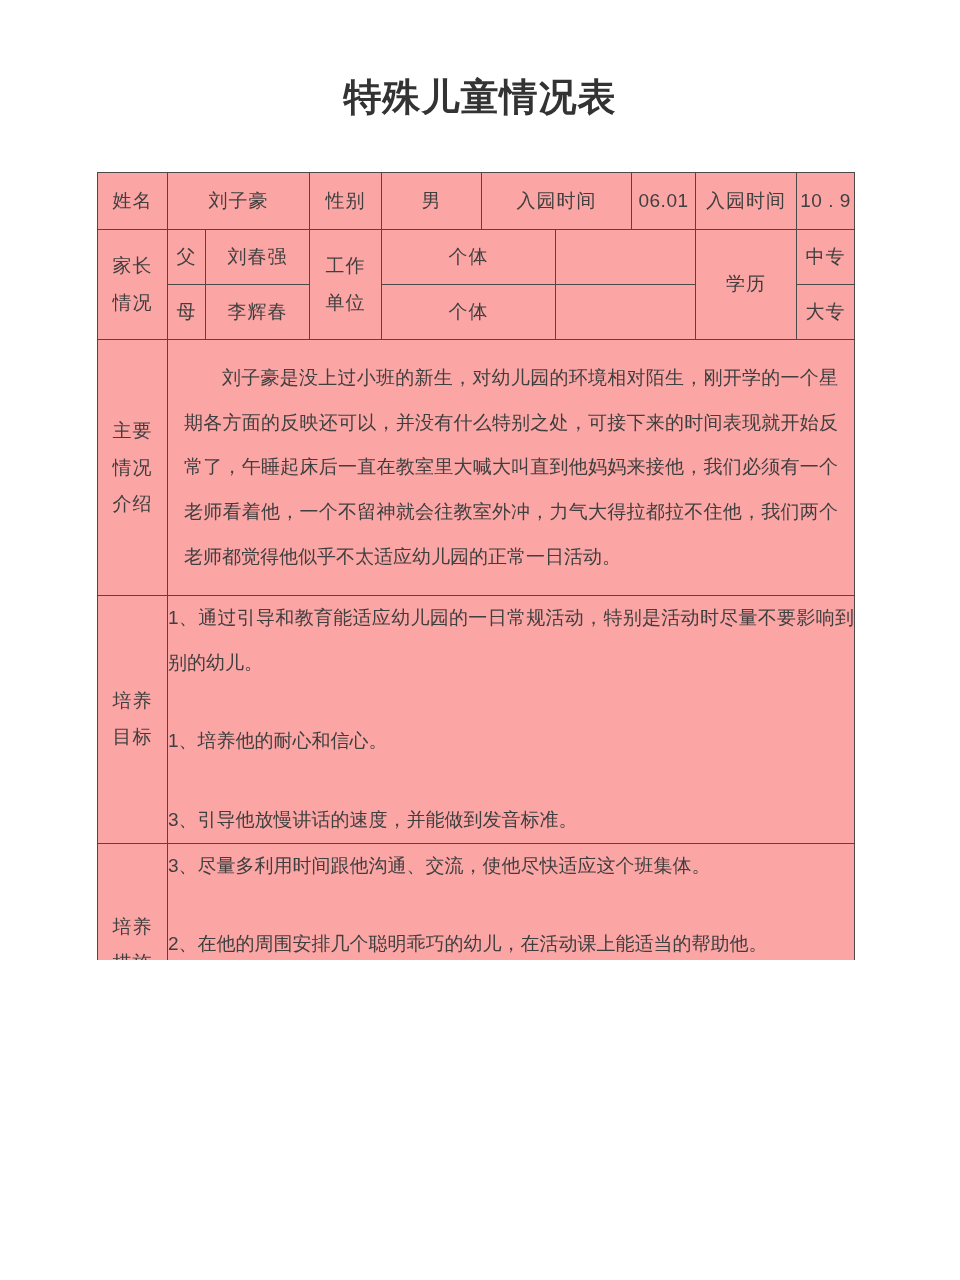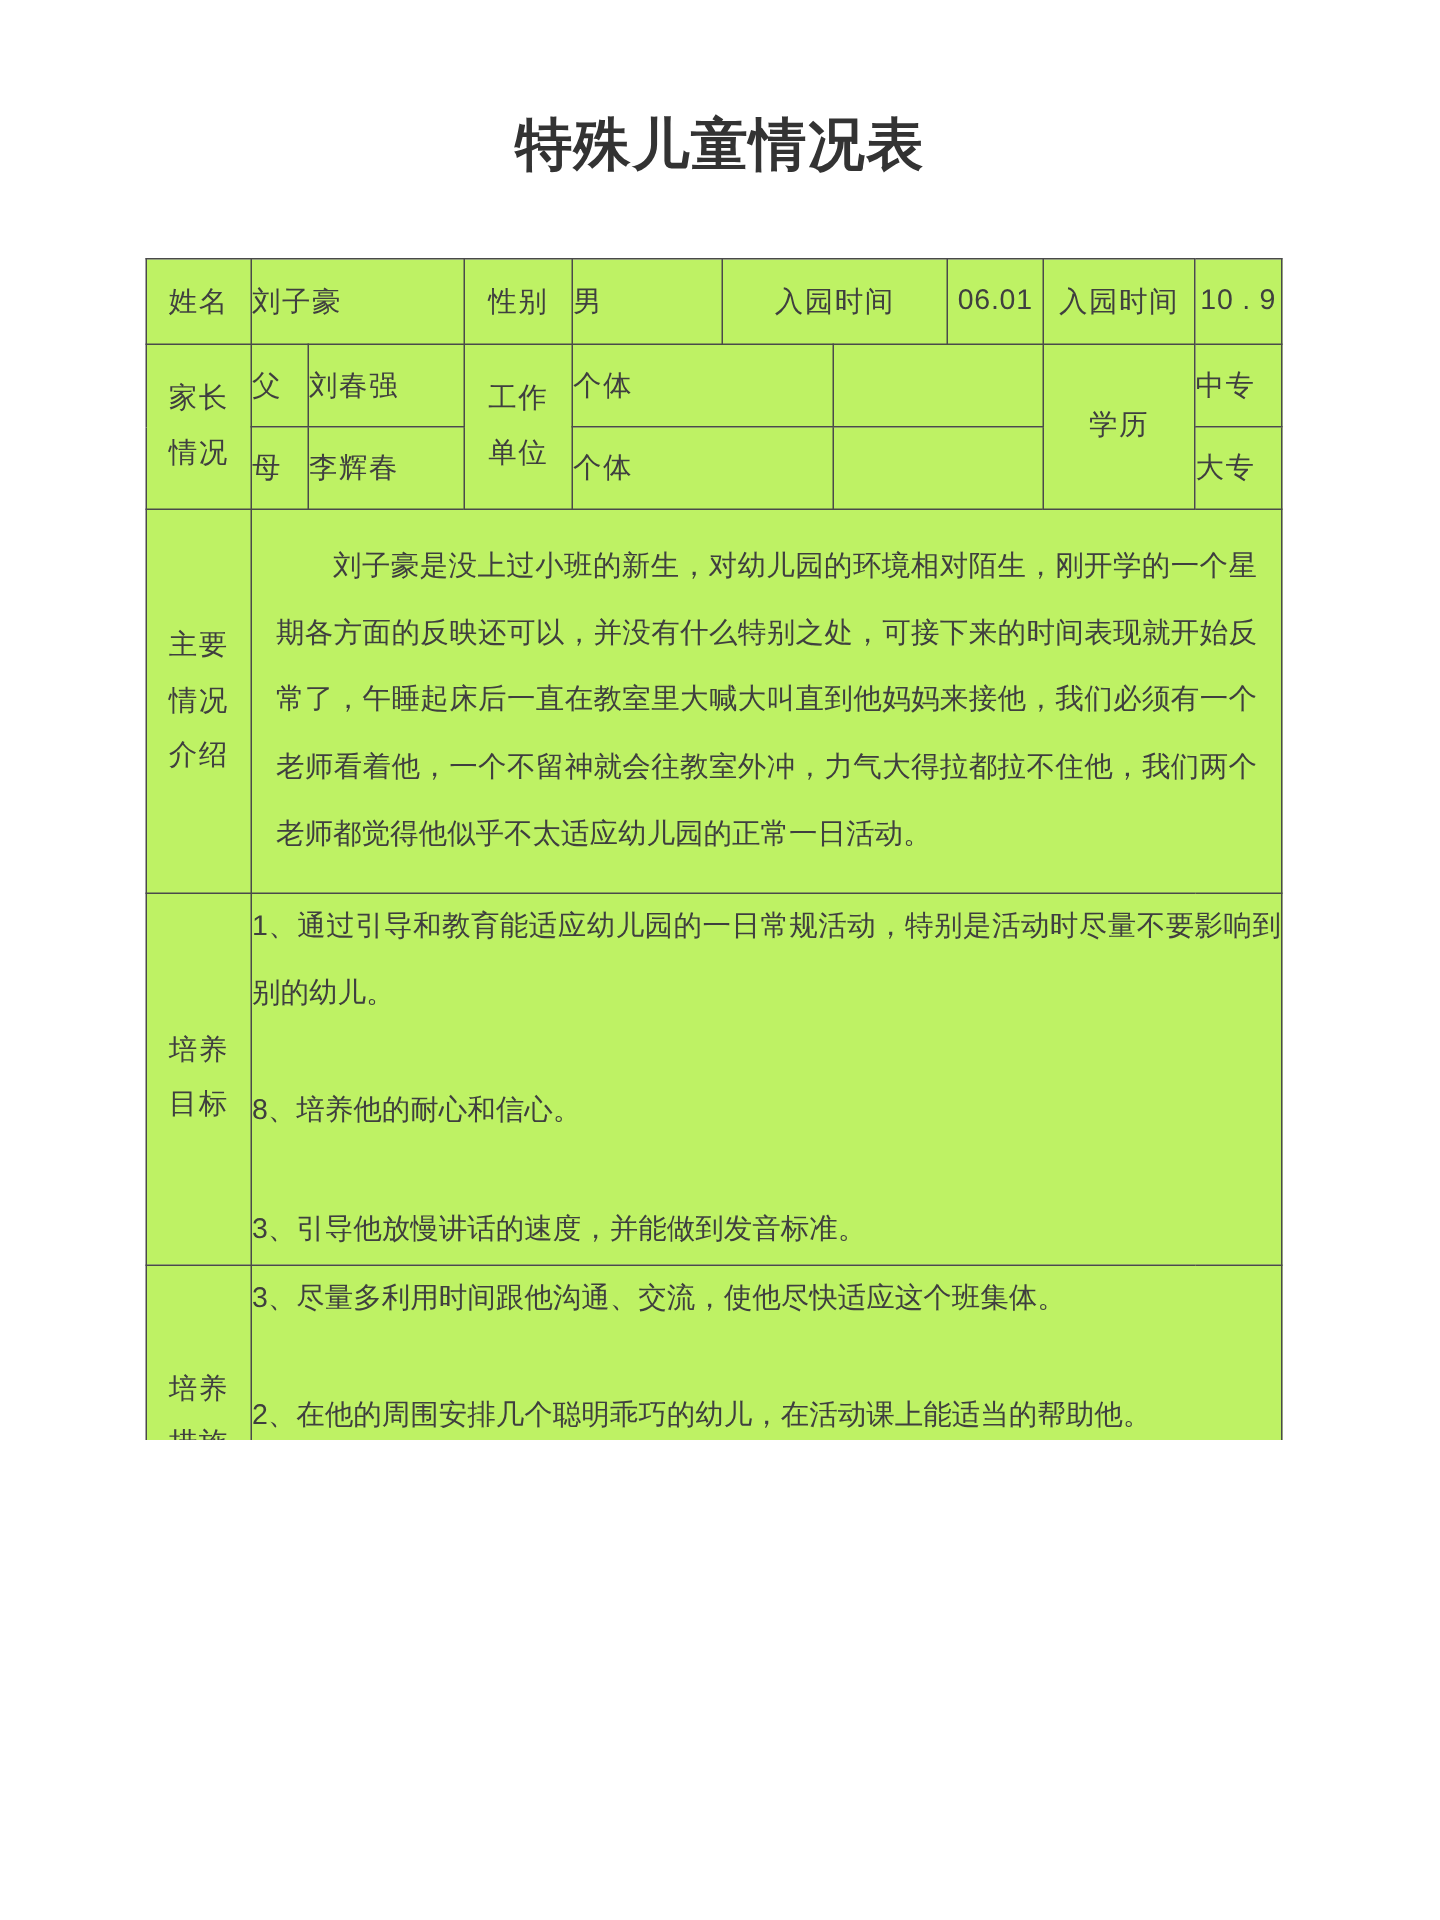--- a/index.html
+++ b/index.html
@@ -41,30 +41,30 @@
     width: 757px;
     border-collapse: collapse;
     table-layout: fixed;
   }
   table.form td {
     border: 1.6px solid #4a4a4a;
     padding: 0;
     vertical-align: middle;
     color: #3f3f3f;
     font-size: 19px;
-    background: #bef264;
+    background: #fca5a5;
   }
   
   .c-label {
     text-align: center;
     font-size: 19px;
     letter-spacing: 1px;
   }
   .c-value {
-    text-align: left;
+    text-align: center;
     font-size: 19px;
     letter-spacing: 1px;
   }
   .num-value {
     text-align: center;
     font-size: 20px;
     letter-spacing: 0.5px;
   }
   .row-a td { height: 56px; }
   .row-b td { height: 54px; }
@@ -171,21 +171,21 @@
         </td>
       </tr>
 
       <tr>
         <td class="side-label">
           <span class="ln">培养</span>
           <span class="ln">目标</span>
         </td>
         <td class="body-cell" colspan="9">
           <p class="item">1、通过引导和教育能适应幼儿园的一日常规活动，特别是活动时尽量不要影响到别的幼儿。</p>
-          <p class="item gap-item">8、培养他的耐心和信心。</p>
+          <p class="item gap-item">1、培养他的耐心和信心。</p>
           <p class="item gap-item">3、引导他放慢讲话的速度，并能做到发音标准。</p>
         </td>
       </tr>
 
       <tr>
         <td class="side-label">
           <span class="ln">培养</span>
           <span class="ln">措施</span>
         </td>
         <td class="body-cell" colspan="9">

